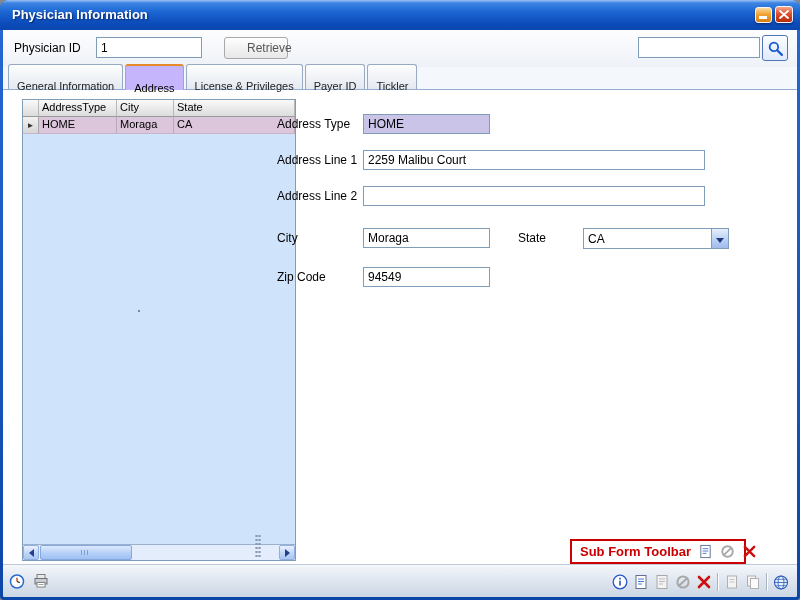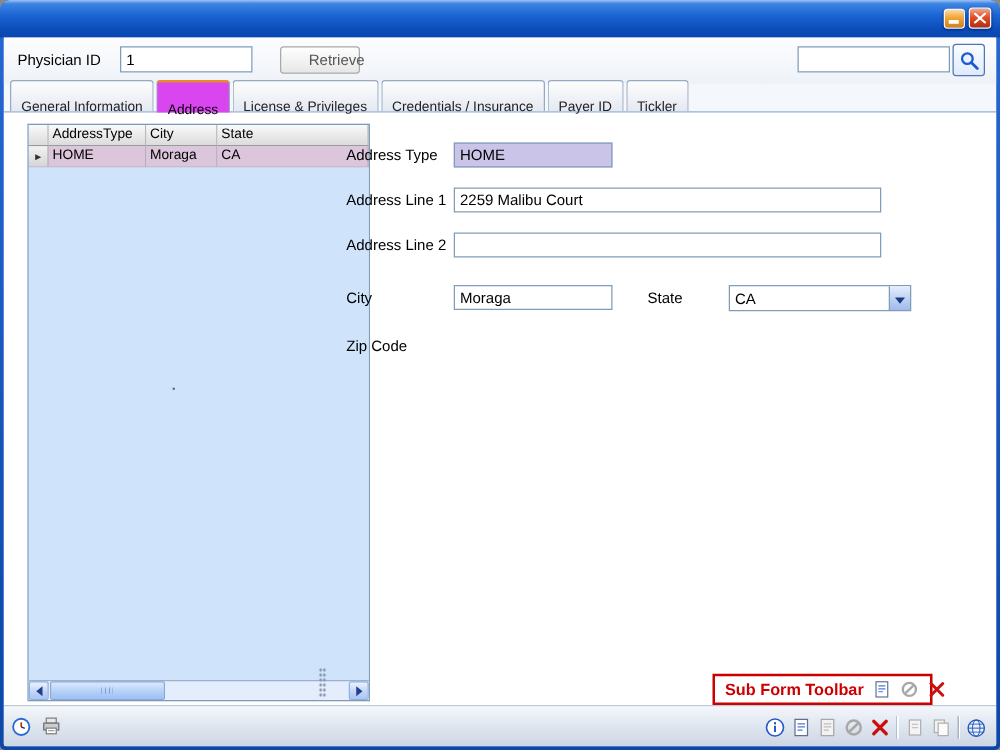--- a/index.html
+++ b/index.html
@@ -38,21 +38,21 @@
   .searchbtn { position:absolute; left:759px; top:5px; width:26px; height:26px;
     background:linear-gradient(180deg,#fbfdff,#dfeafc); border:1px solid #4f74b8; border-radius:3px;
     display:flex; align-items:center; justify-content:center; cursor:pointer; }
 
   
   .tabstrip { position:absolute; left:0; right:0; top:37px; height:22px; display:flex;
     align-items:flex-end; padding-left:5px; z-index:5; }
   .tab { height:20px; line-height:19px; padding:12px 8px; margin-right:2px; font-size:11px; color:#222;
     background:linear-gradient(180deg,#fdfdfd,#e4e9f1); border:1px solid #98aac2; border-bottom:none;
     border-radius:3px 3px 0 0; cursor:pointer; white-space:nowrap; }
-  .tab.active { height:23px; line-height:20px; margin-bottom:-1px; background:#d946ef;
+  .tab.active { height:23px; line-height:20px; margin-bottom:-1px; background:#c4b5fd;
     border-top:2px solid #e68b2c; font-size:11px; color:#000; z-index:6; position:relative; }
 
   
   .tabpage { position:absolute; left:0; right:0; top:59px; bottom:33px; background:#fff;
     border-top:1px solid #94aed2; }
 
   
   .grid { position:absolute; left:19px; top:9px; width:274px; bottom:3px;
     border:1px solid #7f9db9; background:#cfe3fb; display:flex; flex-direction:column; }
   .ghead, .grow { display:flex; flex:none; }
@@ -112,20 +112,21 @@
   .status-left { position:absolute; left:6px; top:8px; display:flex; gap:8px; align-items:center; }
   .status-right { position:absolute; right:8px; top:8px; display:flex; gap:5px; align-items:center; }
   .vsep { width:2px; height:18px; background:linear-gradient(90deg,#a8b2c0 50%,#fff 50%); }
 </style>
 </head>
 <body>
 
 <div id="screen">
 
   <div class="titlebar">
+    <span class="title">Physician Information</span>
     <div class="winbtn min"></div>
     <div class="winbtn close">
       <svg width="10" height="9" viewBox="0 0 10 9">
           <path d="M1 1 L9 8 M9 1 L1 8" stroke="#fff" stroke-width="1.8" stroke-linecap="round" fill="none"></path>
         </svg>
     </div>
   </div>
 
   <div class="client">
 
@@ -139,21 +140,20 @@
             <circle cx="6.5" cy="6.5" r="4" fill="#eaf2ff" stroke="#1a5ad0" stroke-width="1.7"></circle>
             <line x1="9.6" y1="9.6" x2="14" y2="14" stroke="#1a5ad0" stroke-width="2.1" stroke-linecap="round"></line>
           </svg>
       </div>
     </div>
 
     <div class="tabstrip">
       <div class="tab">General Information</div>
       <div class="tab active">Address</div>
       <div class="tab">License &amp; Privileges</div>
-      <div class="tab">Credentials / Insurance</div>
       <div class="tab">Payer ID</div>
       <div class="tab">Tickler</div>
     </div>
 
     <div class="tabpage">
 
       <div class="grid">
         <div class="ghead">
           <div class="gc gi"></div>
           <div class="gc c1">AddressType</div>
@@ -197,20 +197,21 @@
 
       <span class="flabel" style="left:515px; top:141px;">State</span>
       <div class="dropdown" style="left:580px; top:138px; width:146px;">
         <span class="ddtext">CA</span>
         <span class="ddbtn">
             <i class="tri-d"></i>
           </span>
       </div>
 
       <span class="flabel" style="top:180px;">Zip Code</span>
+      <input class="ffield" style="left: 360px; top: 177px; width: 127px;" value="94549">
 
       <div class="subform">
         <span class="subform-title">Sub Form Toolbar</span>
         <span class="ic clickable">
           <svg width="15" height="15" viewBox="0 0 16 16">
               <rect x="3" y="1.5" width="10" height="13" fill="#fff" stroke="#607090"></rect>
               <line x1="5" y1="5" x2="11" y2="5" stroke="#4a78d8"></line>
               <line x1="5" y1="7.5" x2="11" y2="7.5" stroke="#4a78d8"></line>
               <line x1="5" y1="10" x2="9" y2="10" stroke="#4a78d8"></line>
             </svg>

